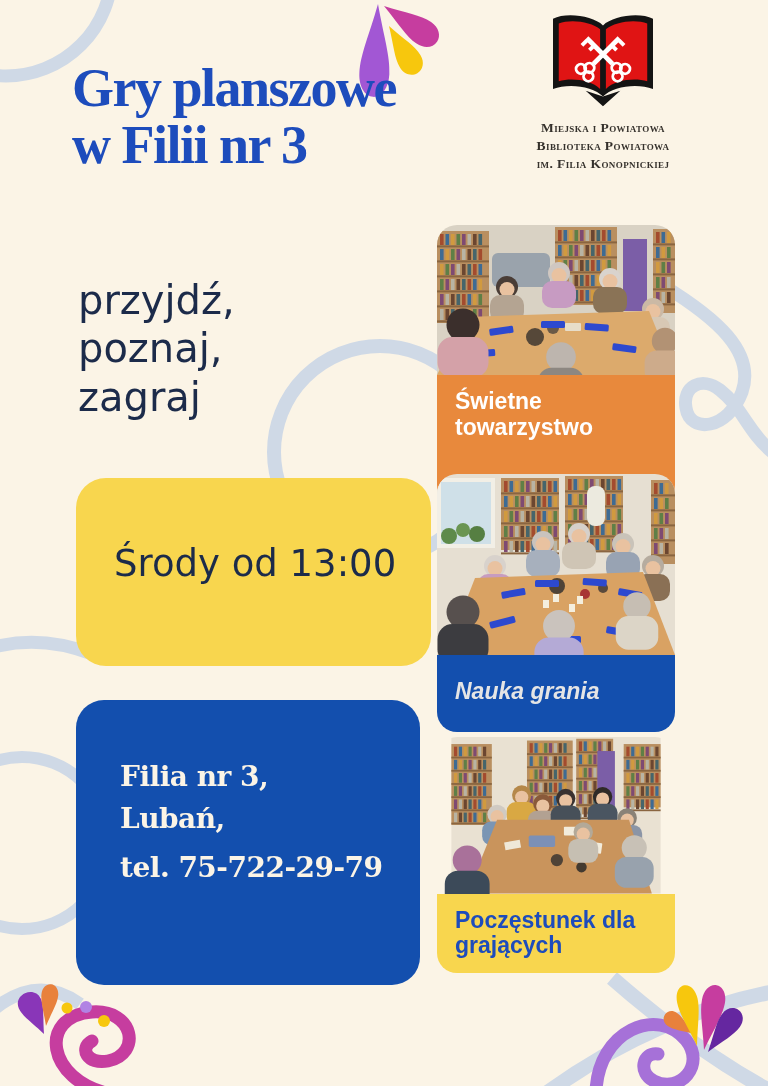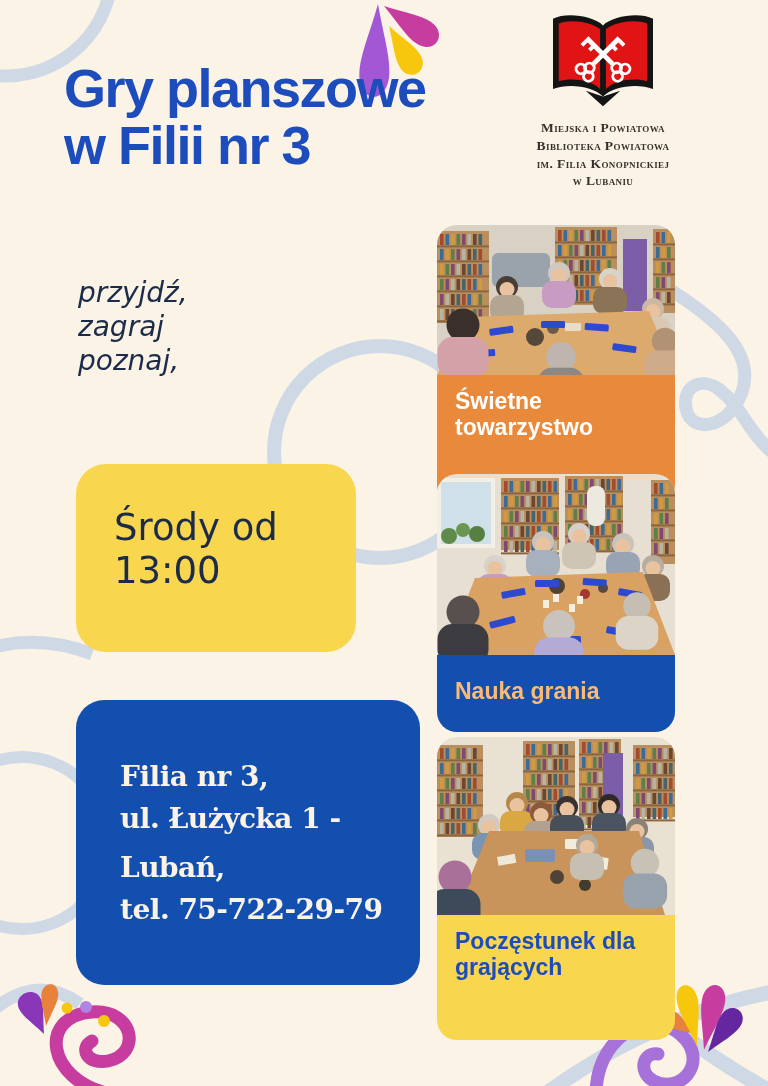--- a/index.html
+++ b/index.html
@@ -2,47 +2,47 @@
 <html><head>
 <meta charset="utf-8">
 <style>
   html,body{margin:0;padding:0;background:#fff;}
   .poster{position:relative;width:768px;height:1086px;background:#fbf4e6;overflow:hidden;
           font-family:"DejaVu Sans",sans-serif;}
   .decor{position:absolute;left:0;top:0;z-index:0;}
   .ring{fill:none;stroke:#cfd9e6;}
   .layer{position:absolute;z-index:1;}
 
-  .title{left:64px;top:60px;width:362px;font-family:Liberation Sans, sans-serif;font-weight:700;
+  .title{left:72px;top:60px;width:362px;font-family:Liberation Serif, serif;font-weight:700;
          font-size:54px;line-height:1.05;color:#1d4cbc;letter-spacing:-1.5px;}
 
   .logo{left:504px;top:12px;width:198px;text-align:center;}
   .logo svg{width:116px;height:100px;}
   .logo-text{margin-top:3px;font-family:"Liberation Serif",serif;font-variant:small-caps;
              font-size:13.5px;line-height:1.32;color:#35312c;letter-spacing:.4px;font-weight:600;}
 
-  .tagline{left:78px;top:276px;font-size:28px;line-height:1.21;color:#1c2b4a;font-style:italic;}
-
-  .schedule{left:76px;top:464px;width:280px;height:188px;background:#f8d64e;border-radius:30px;
+  .tagline{left:78px;top:276px;font-size:40px;line-height:1.21;color:#1c2b4a;}
+
+  .schedule{left:76px;top:478px;width:355px;height:188px;background:#f8d64e;border-radius:30px;
             display:flex;align-items:center;}
   .schedule span{padding-left:38px;margin-top:-18px;font-size:37px;color:#1c2b4a;}
 
   .contact{left:76px;top:700px;width:344px;height:285px;background:#134fae;border-radius:28px;
            color:#fbf4e6;font-family:"DejaVu Serif",serif;font-weight:700;font-size:28px;
            line-height:1.5;padding:56px 0 0 44px;box-sizing:border-box;letter-spacing:-.5px;}
   .contact div:nth-child(3){margin-top:7px;}
 
   .card{position:absolute;left:437px;width:238px;border-radius:20px;overflow:hidden;z-index:1;
         display:flex;flex-direction:column;}
-  .card1{top:225px;height:280px;} .card2{top:474px;height:258px;} .card3{top:737px;height:303px;}
+  .card1{top:225px;height:280px;} .card2{top:474px;height:258px;} .card3{top:737px;height:236px;}
   .photo{display:block;width:238px;}
   .caption{flex:1;display:flex;align-items:flex-start;padding:14px 18px;
            font-family:"Liberation Sans",sans-serif;font-weight:700;font-size:23px;line-height:1.12;}
   .cap1{background:#e8893c;color:#ffffff;}
-  .cap2{background:#134fae;color:#fdba74;align-items:center;padding-top:0;padding-bottom:4px;}
+  .cap2{background:#134fae;color:#e5e5e5;align-items:center;padding-top:0;padding-bottom:4px;font-style:italic;}
   .cap3{background:#f8d64e;color:#1d4cbc;}
 </style>
 </head>
 <body>
 
 <div class="poster">
 
   <svg class="decor" width="768" height="1086" viewBox="0 0 768 1086">
     <g>
       <circle class="ring" cx="6" cy="-30" r="106" stroke-width="13"></circle>
@@ -101,37 +101,35 @@
           <circle cx="0" cy="20" r="5" stroke-width="3"></circle>
           <circle cx="-5.5" cy="27" r="5" stroke-width="3"></circle>
           <circle cx="5.5" cy="27" r="5" stroke-width="3"></circle>
         </g>
       </g>
     </svg>
     <div class="logo-text">
       <div>Miejska i Powiatowa</div>
       <div>Biblioteka Powiatowa</div>
       <div>im. Filia Konopnickiej</div>
-      <div>w Lubaniu</div>
     </div>
   </div>
 
   <div class="layer tagline">
     <div>przyjdź,</div>
+    <div>poznaj,</div>
     <div>zagraj</div>
-    <div>poznaj,</div>
   </div>
 
   <div class="layer schedule">
     <span>Środy od 13:00</span>
   </div>
 
   <div class="layer contact">
     <div>Filia nr 3,</div>
-    <div>ul. Łużycka 1 -</div>
     <div>Lubań,</div>
     <div>tel. 75-722-29-79</div>
   </div>
 
   <div class="card card1">
     <svg id="scene1" class="photo" height="150" viewBox="0 0 238 150">
         <rect x="0" y="0" width="238" height="150" fill="#d9d2c4"></rect>
         <rect x="0" y="6" width="52" height="92" fill="#b98f60"></rect>
         <rect x="3" y="9" width="3.6" height="11" fill="#a34b2e"></rect>
         <rect x="8.5" y="9" width="3.6" height="11" fill="#3e6b93"></rect>

